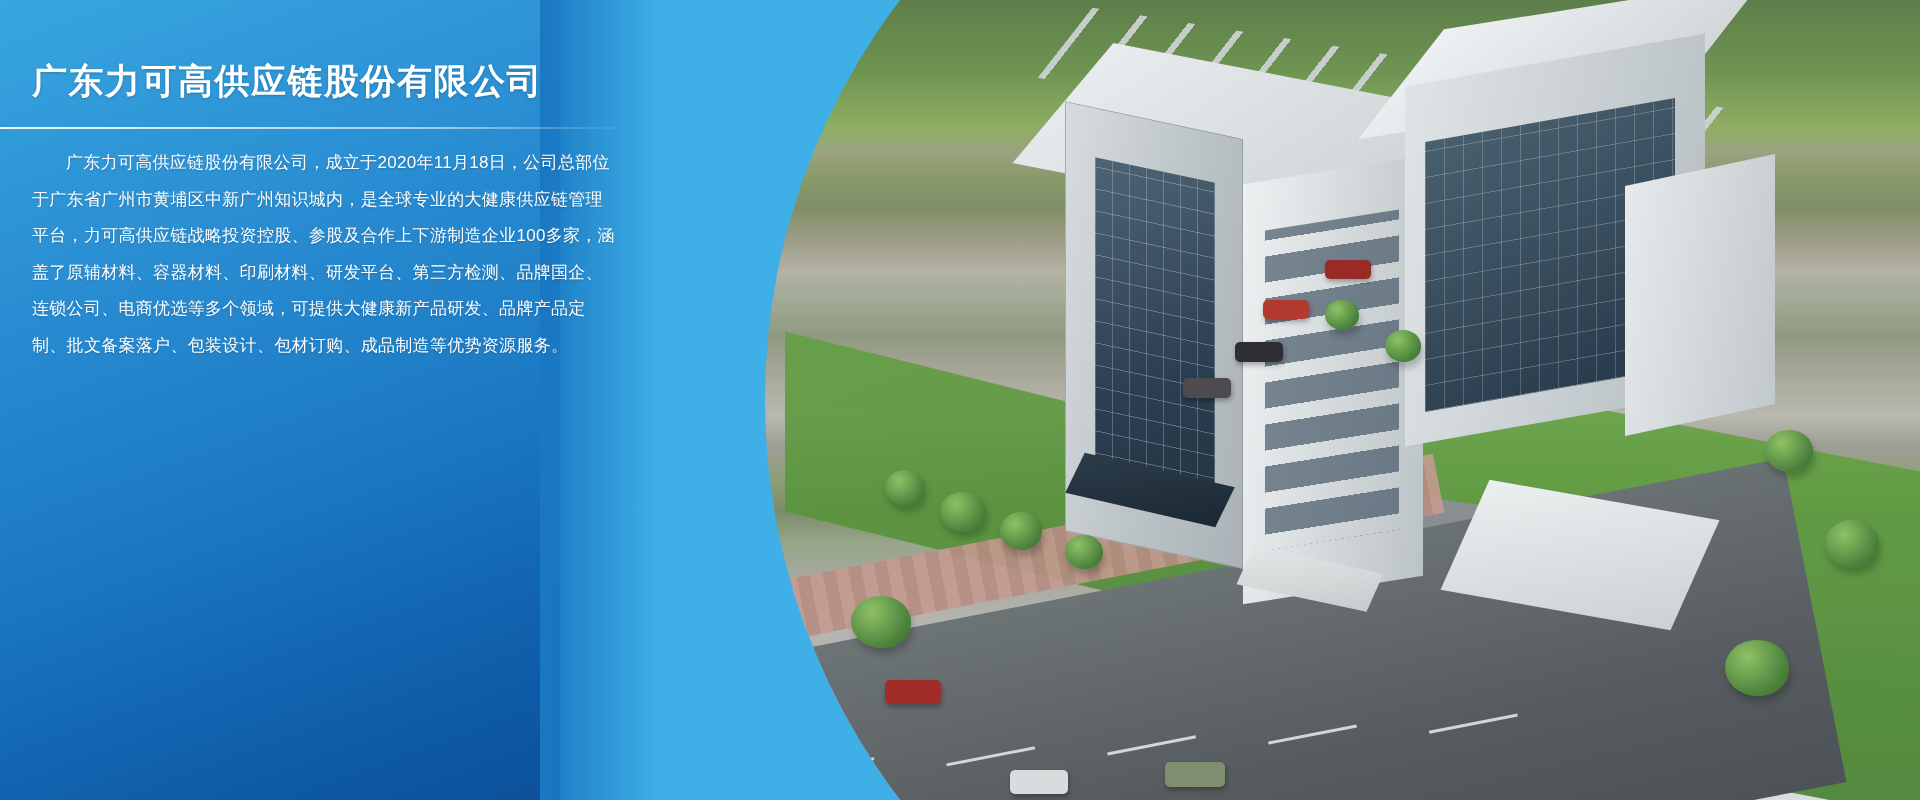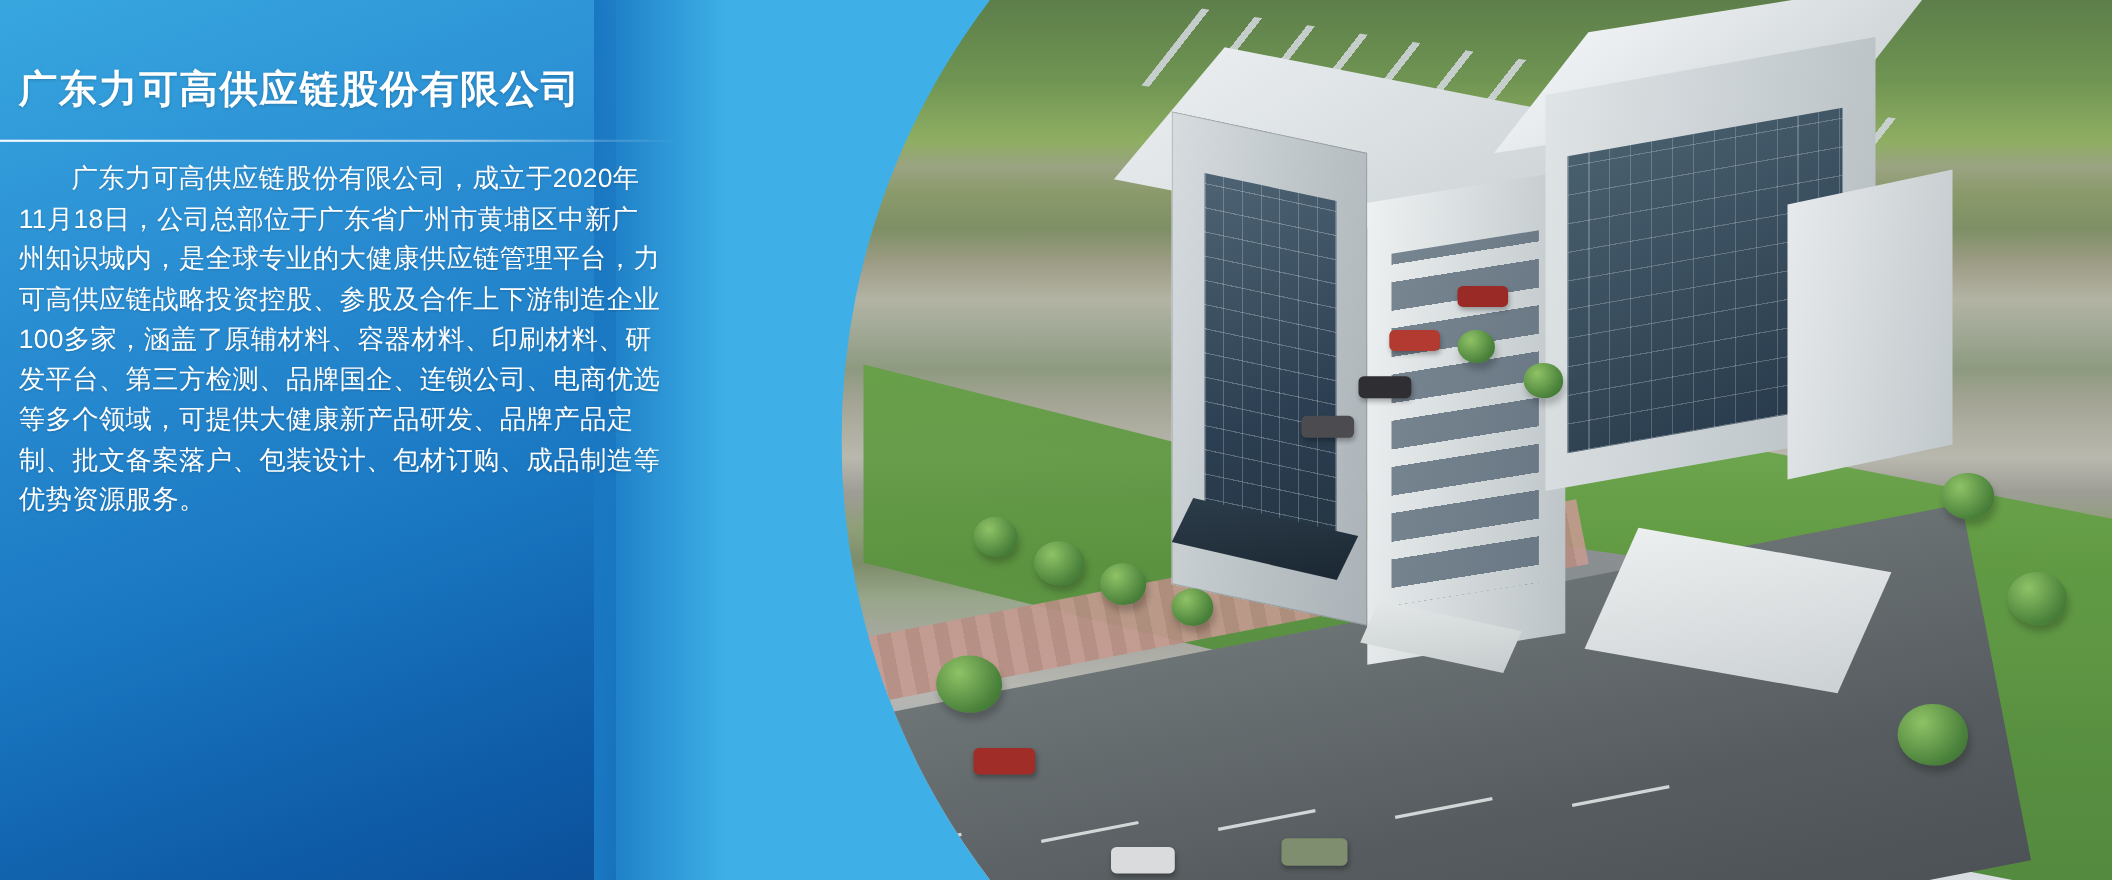--- a/index.html
+++ b/index.html
@@ -171,31 +171,31 @@
     transform:skew(-24deg,12deg);
   }
   .tree{
     position:absolute;border-radius:50% 50% 48% 52%;
     background:radial-gradient(circle at 35% 30%,#8fc266,#49803a 70%,#3a6b2e);
     box-shadow:2px 6px 7px rgba(0,0,0,.22);
   }
   .car{position:absolute;border-radius:5px;box-shadow:1px 3px 5px rgba(0,0,0,.3);}
 
   
-  .content{position:absolute;left:1px;top:0;width:640px;height:704px;padding:44px 40px 0 16px;}
+  .content{position:absolute;left:16px;top:0;width:640px;height:704px;padding:44px 40px 0 16px;}
   .title{
     color:#fff;font-size:35px;font-weight:700;letter-spacing:1.5px;
     margin:14px 0 0 0;text-shadow:0 1px 3px rgba(0,0,0,.2);
   }
   .rule{
     width:640px;height:2px;margin:22px 0 0 -40px;
     background:linear-gradient(90deg,rgba(255,255,255,.95) 0%,rgba(255,255,255,.55) 70%,rgba(255,255,255,0) 100%);
   }
   .para{
-    color:#fff;font-size:24px;line-height:36.5px;margin:16px 0 0 0;
+    color:#fff;font-size:17px;line-height:36.5px;margin:16px 0 0 0;
     text-indent:2em;letter-spacing:.3px;text-shadow:0 1px 2px rgba(0,0,0,.18);
     white-space:pre-wrap;
   }
   .para.second{margin-top:2px;}
 </style>
 </head>
 <body>
 
 <div id="stage">
 

